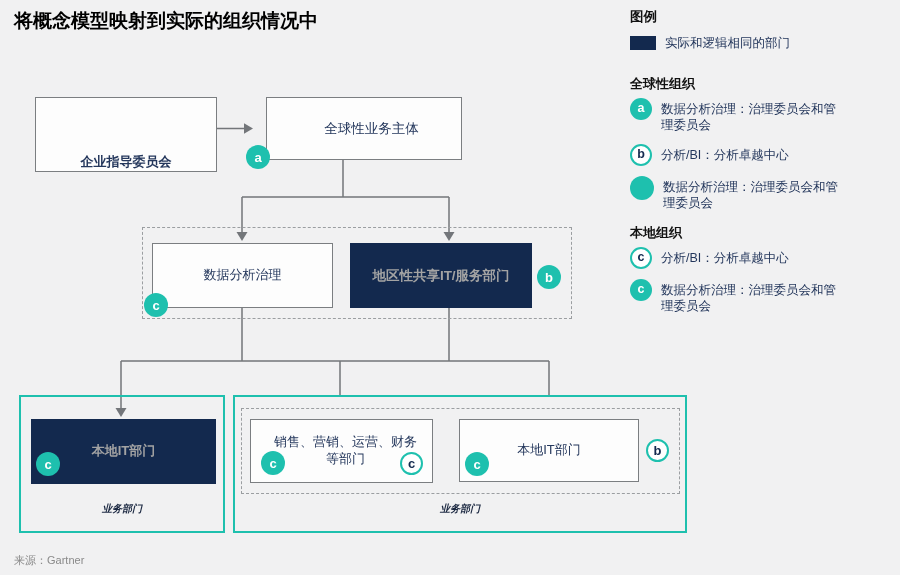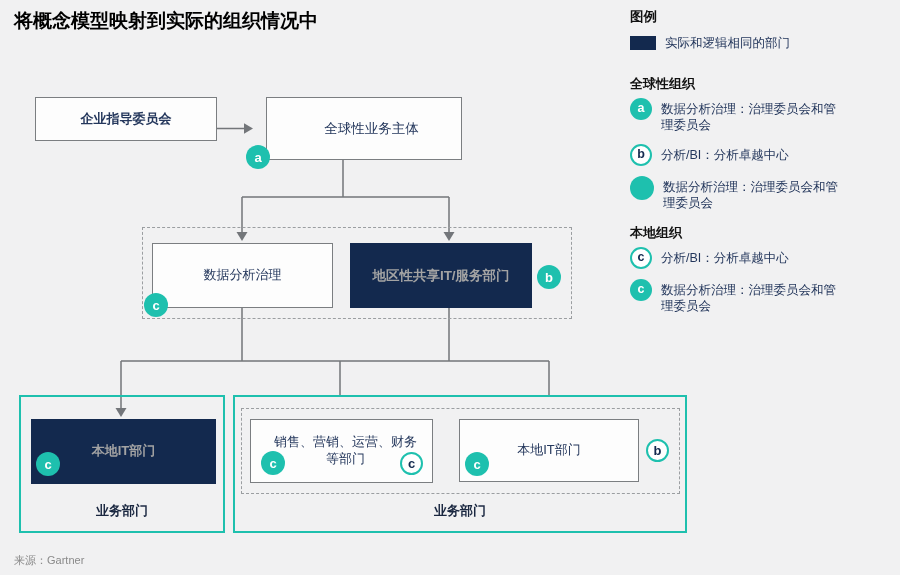--- a/index.html
+++ b/index.html
@@ -38,21 +38,21 @@
   .dashed{
     position:absolute;z-index:2;box-sizing:border-box;
     border:1.2px dashed #9b9ea1;background:transparent;
   }
   .tealbox{
     position:absolute;z-index:2;box-sizing:border-box;
     border:2px solid #1ec0ae;background:transparent;
   }
   .group-label{
     position:absolute;z-index:3;
-    font-size:13px;font-weight:bold;color:#1a2740;text-align:center;
+    font-size:10px;font-weight:bold;color:#1a2740;text-align:center;font-style:italic;
   }
   .badge{
     position:absolute;z-index:4;
     width:24px;height:24px;border-radius:50%;
     display:flex;align-items:center;justify-content:center;
     box-sizing:border-box;
     font-size:13px;font-weight:bold;line-height:1;
     background:#1ec0ae;color:#ffffff;
   }
   .badge.ring{
@@ -91,21 +91,21 @@
     <path d="M217,128.5 H244 M343,160 V197 M242,197 H449 M242,197 V233 M449,197 V233
              M242,308 V361 M449,308 V361 M121,361 H549 M121,361 V409 M340,361 V396 M549,361 V396" fill="none" stroke="#73767a" stroke-width="1.5"></path>
     <polygon points="244,123.2 244,133.8 253,128.5" fill="#73767a"></polygon>
     <polygon points="236.5,232 247.5,232 242,241" fill="#73767a"></polygon>
     <polygon points="443.5,232 454.5,232 449,241" fill="#73767a"></polygon>
     <polygon points="115.5,408 126.5,408 121,417" fill="#73767a"></polygon>
   </svg>
 
   <h1 class="title">将概念模型映射到实际的组织情况中</h1>
 
-  <div class="node white bold" style="left:35px;top:97px;width:182px;height:44px;">
+  <div class="node white bold" style="left:35px;top:97px;width:182px;height:75px;align-items:flex-end;">
     <span>企业指导委员会</span>
   </div>
 
   <div class="node white left-align" style="left:266px;top:97px;width:196px;height:63px;font-size:13.5px;justify-content:center;">
     <span>全球性业务主体</span>
   </div>
   <div class="badge" style="left:246px;top:145px;">a</div>
 
   <div class="dashed" style="left:142px;top:227px;width:430px;height:92px;"></div>
 

